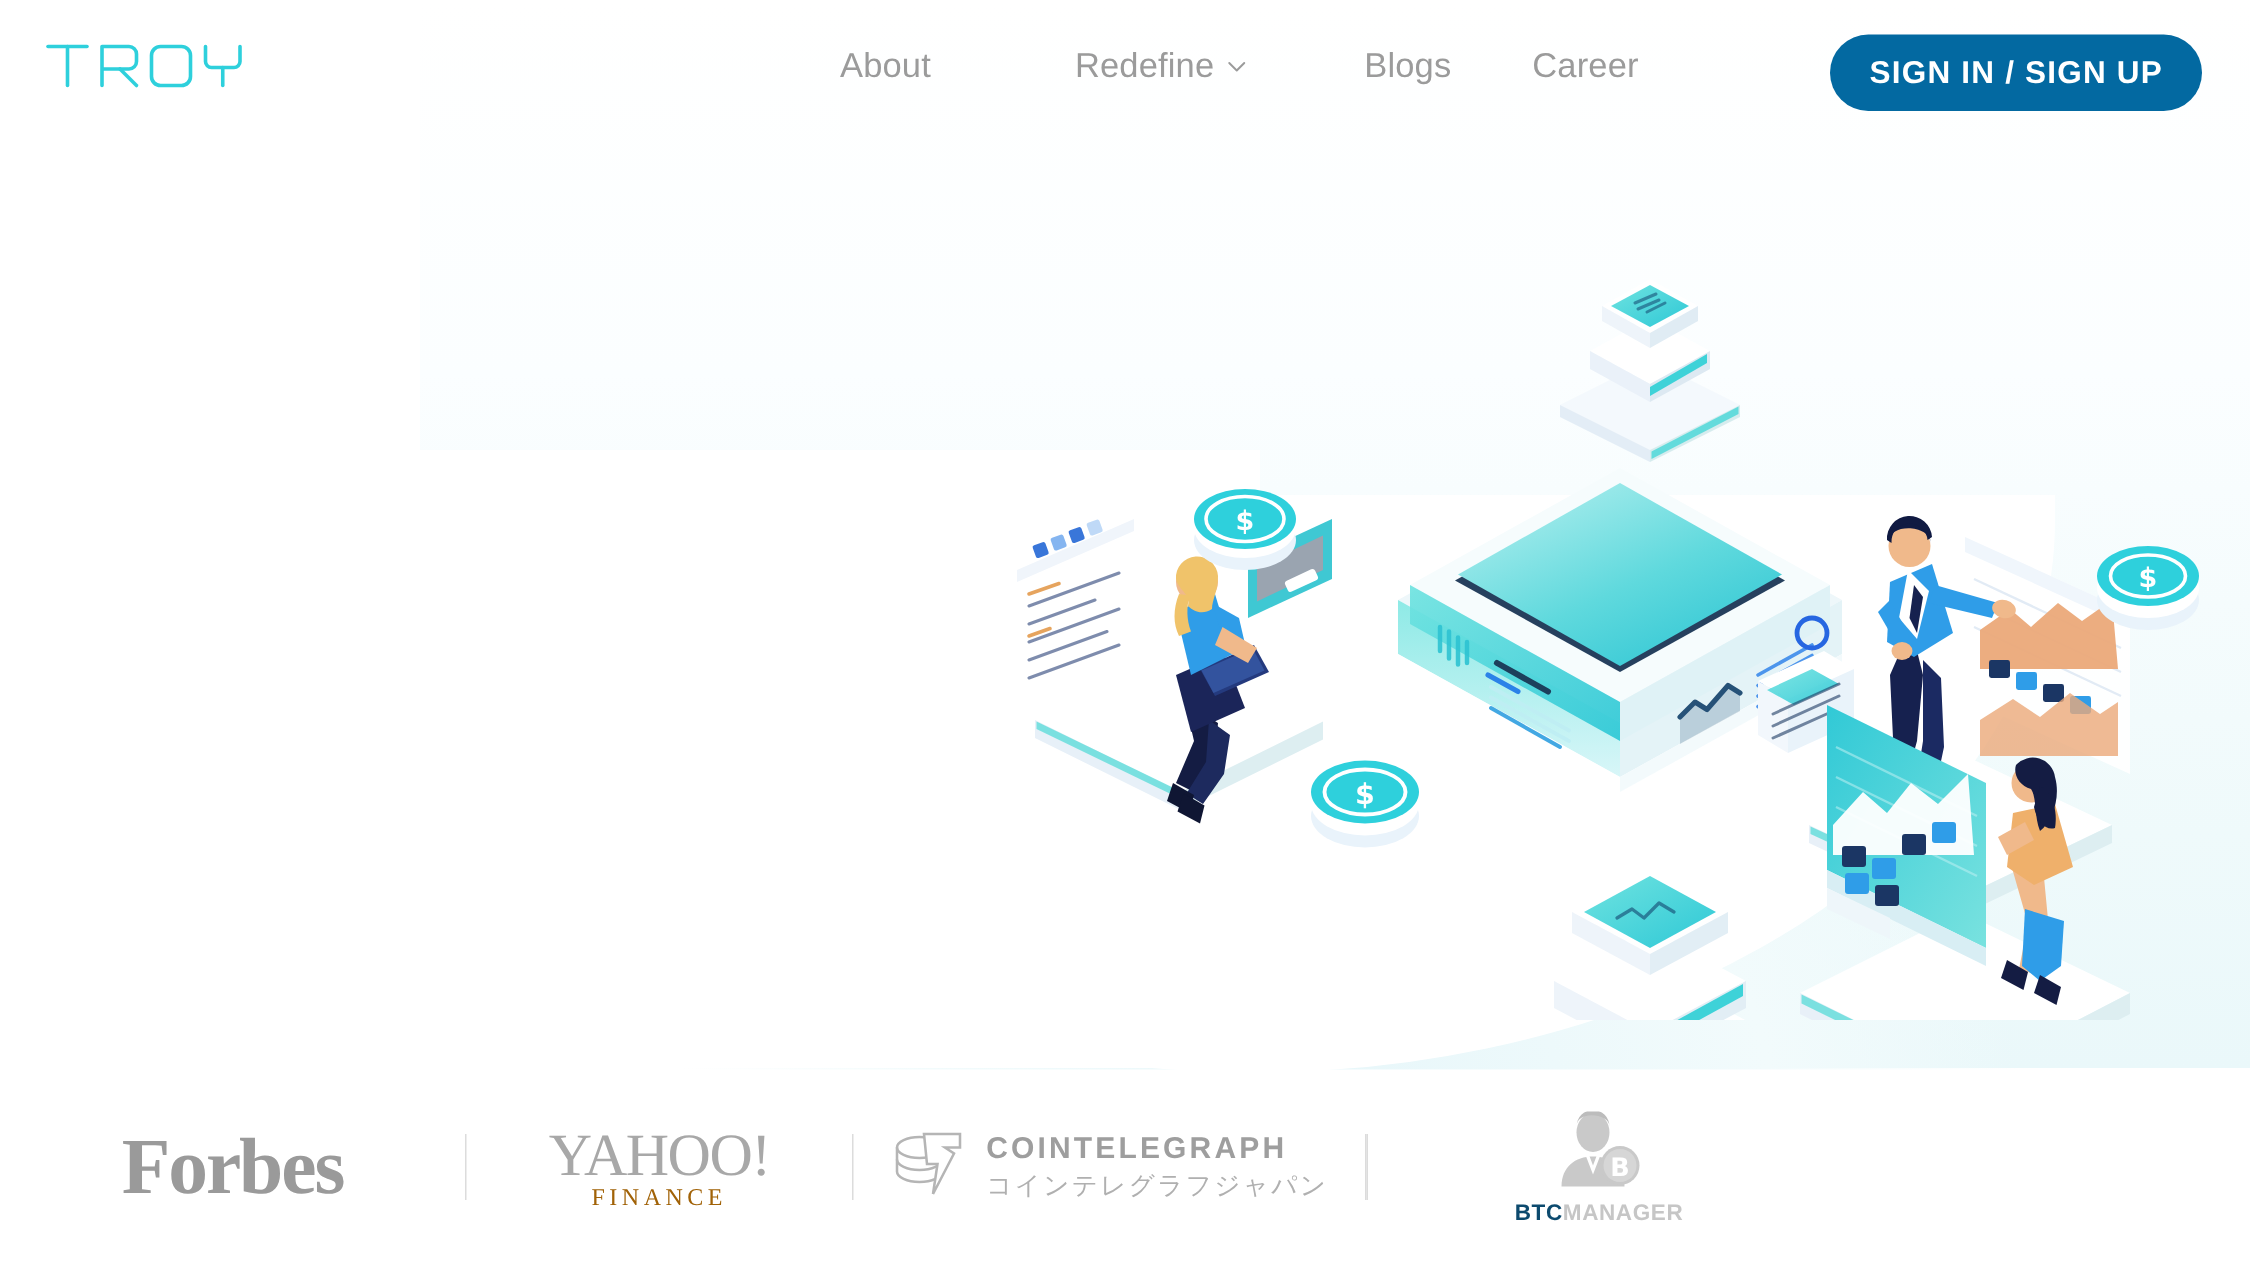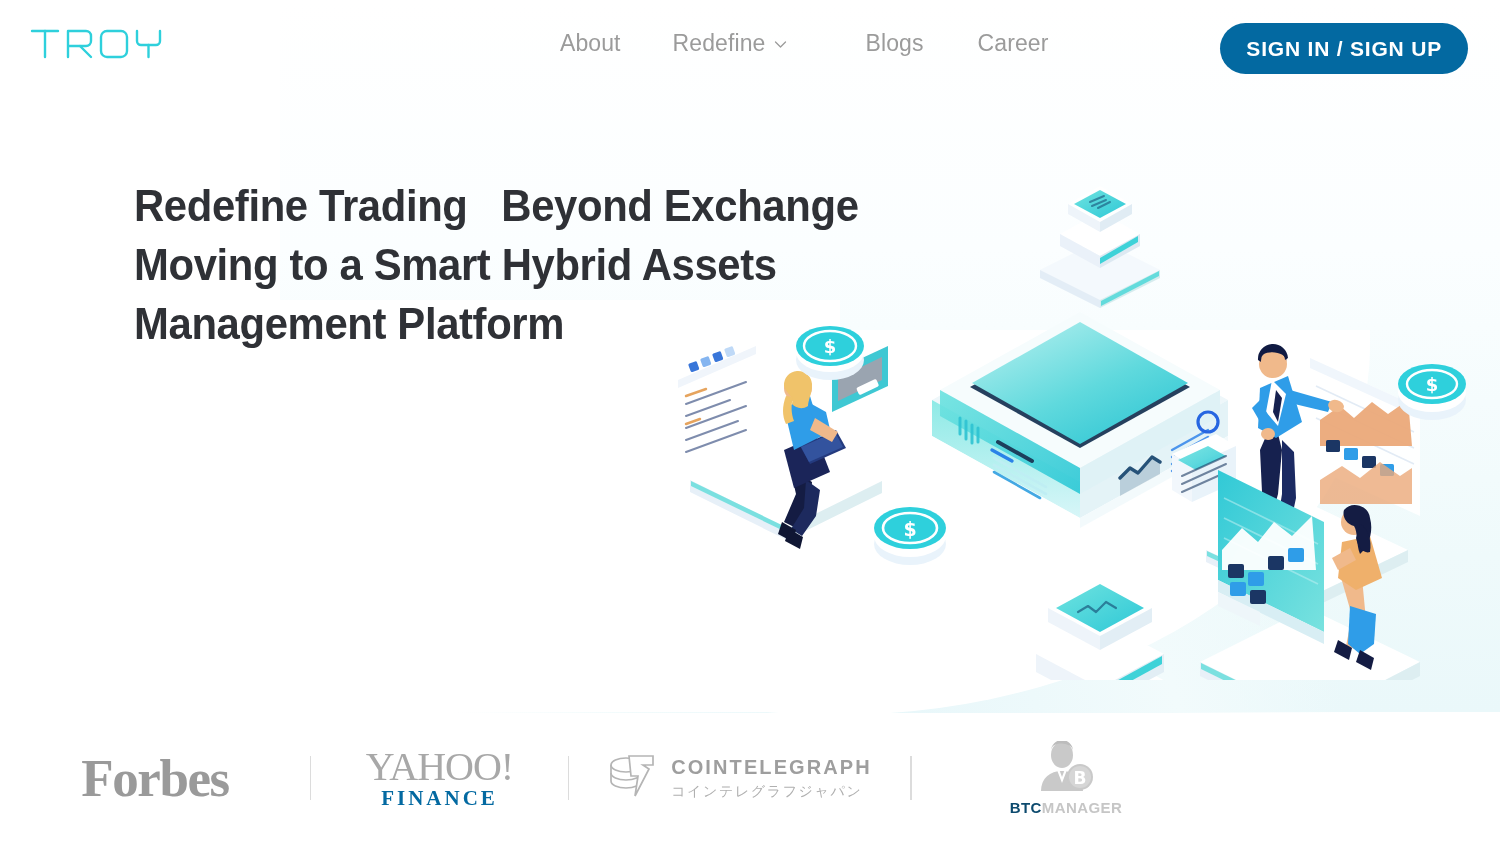--- a/index.html
+++ b/index.html
@@ -40,21 +40,21 @@
     z-index: 40; display: flex; align-items: center;
   }
   .logo { position: absolute; left: 30px; top: 24px; width: 140px; height: 40px; }
 
   .nav { position: absolute; left: 560px; top: 30px; display: flex; align-items: center; }
   .nav-item {
     color: #9b9b9b; font-size: 23px; font-weight: 400; letter-spacing: .1px;
     display: flex; align-items: center; gap: 9px; cursor: pointer;
     font-family: "Liberation Sans", sans-serif;
   }
-  .nav-gap-1 { margin-right: 52px; }
+  .nav-gap-1 { margin-right: 96px; }
   .nav-gap-2 { margin-right: 78px; }
   .nav-gap-3 { margin-right: 54px; }
   .chev { display: inline-block; width: 13px; height: 13px; position: relative; top: 1px; }
   .chev svg { display: block; }
 
   .signin-btn {
     position: absolute; right: 32px; top: 23px;
     height: 51px; padding: 0 26px;
     background: #0369a1; border-radius: 26px;
     display: flex; align-items: center; justify-content: center;
@@ -88,31 +88,31 @@
   .forbes {
     font-family: "Liberation Serif", serif; font-weight: 700;
     font-size: 53px; color: #9a9a9a; letter-spacing: -1.4px; line-height: 1;
   }
   .yahoo-wrap { text-align: center; line-height: 1; }
   .yahoo-main {
     font-family: "Liberation Serif", serif; font-size: 40px; color: #a8a8a8;
     letter-spacing: -1px; font-weight: 400;
   }
   .yahoo-sub {
-    font-family: "Liberation Serif", serif; font-size: 21px; color: #0369a1;
-    letter-spacing: 3px; margin-top: 1px; font-weight: 700;
+    font-family: "Liberation Serif", serif; font-size: 16px; color: #a16207;
+    letter-spacing: 3px; margin-top: 1px; font-weight: 400;
   }
   .ct-wrap { display: flex; align-items: center; gap: 14px; }
   .ct-text { line-height: 1.15; }
   .ct-name {
     font-size: 20px; font-weight: 700; color: #9e9e9e; letter-spacing: 2.1px;
     font-family: "Liberation Sans", sans-serif;
   }
   .ct-jp {
-    font-size: 14px; color: #b0b0b0; letter-spacing: 1.6px; margin-top: 4px;
+    font-size: 17px; color: #b0b0b0; letter-spacing: 1.6px; margin-top: 4px;
     font-family: "DejaVu Sans", sans-serif;
   }
   .cn-wrap { display: flex; align-items: center; gap: 12px; }
   .cn-text {
     font-size: 33px; font-weight: 700; color: #767676; letter-spacing: -.8px;
     font-family: "Liberation Sans", sans-serif;
   }
   .btc-wrap { text-align: center; line-height: 1; }
   .btc-text { margin-top: 4px; font-size: 15px; font-weight: 700; letter-spacing: .4px;
     font-family: "Liberation Sans", sans-serif; }
@@ -167,25 +167,20 @@
       <div class="nav-item">
         <span>Career</span>
       </div>
     </div>
 
     <button class="signin-btn">
       <span>SIGN IN  /  SIGN UP</span>
     </button>
   </div>
 
-  <div class="hero-copy">
-    <div class="hero-line">Redefine Trading   Beyond Exchange</div>
-    <div class="hero-line">Moving to a Smart Hybrid Assets</div>
-    <div class="hero-line">Management Platform</div>
-  </div>
 
   <div class="illus">
     <svg width="840" height="530" viewBox="0 0 840 530" fill="none">
       <defs>
         <linearGradient id="gTeal" x1="0" y1="0" x2="1" y2="1">
           <stop offset="0%" stop-color="#6fe3e0"></stop>
             <stop offset="100%" stop-color="#2ec8d6"></stop>
         </linearGradient>
         <linearGradient id="gTealSoft" x1="0" y1="0" x2="0" y2="1">
           <stop offset="0%" stop-color="#8eeae6"></stop>

